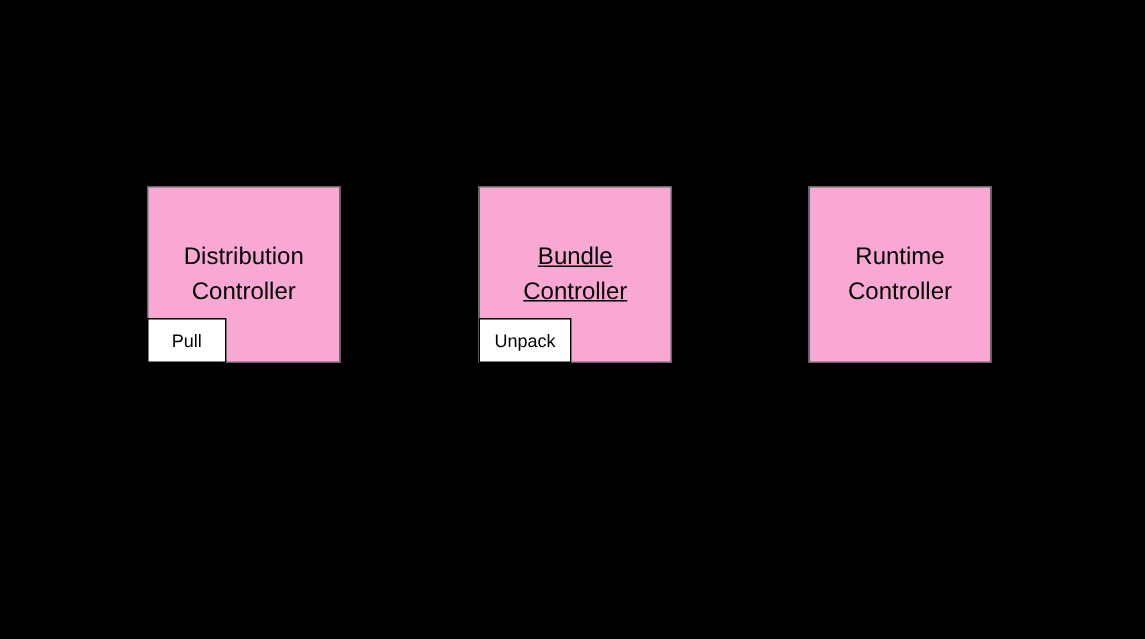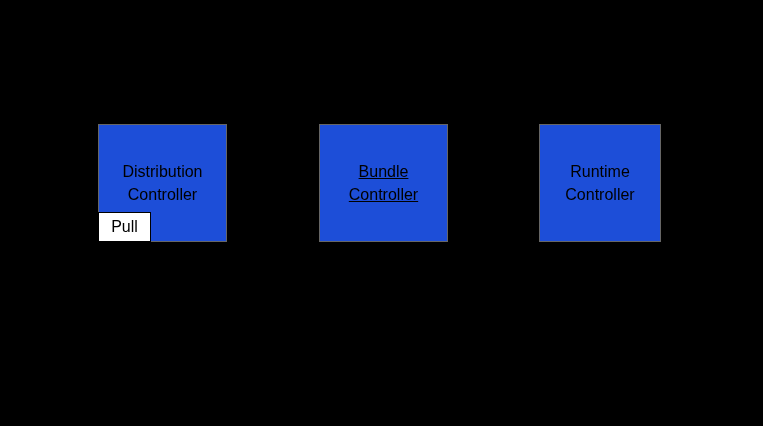--- a/index.html
+++ b/index.html
@@ -20,21 +20,21 @@
     top: 0;
     width: 763px;
     height: 426px;
   }
   .node {
     position: absolute;
     top: 124px;
     width: 129px;
     height: 118px;
     box-sizing: border-box;
-    background: #1d4ed8;
+    background: #f9a8d4;
     border: 1px solid #666666;
     display: flex;
     align-items: center;
     justify-content: center;
   }
   .node-label {
     color: #000000;
     font-size: 16px;
     line-height: 23px;
     text-align: center;
@@ -47,41 +47,44 @@
     height: 30px;
     box-sizing: border-box;
     background: #ffffff;
     border: 1.5px solid #000000;
     display: flex;
     align-items: center;
     justify-content: center;
   }
   .sub-label {
     color: #000000;
-    font-size: 16px;
+    font-size: 12px;
     line-height: 12px;
     white-space: nowrap;
   }
 </style>
 </head>
 <body>
 
 <div class="diagram">
 
   <div class="node" style="left:98px;">
     <div class="node-label">Distribution
 Controller</div>
     <div class="sub-badge" style="width:53px;">
       <span class="sub-label">Pull</span>
     </div>
   </div>
 
   <div class="node" style="left:319px;text-decoration:underline;">
     <div class="node-label">Bundle
 Controller</div>
+    <div class="sub-badge" style="width:62px;">
+      <span class="sub-label">Unpack</span>
+    </div>
   </div>
 
   <div class="node" style="left:539px;width:122px;">
     <div class="node-label">Runtime
 Controller</div>
   </div>
 
 </div>
 
 </body></html>

